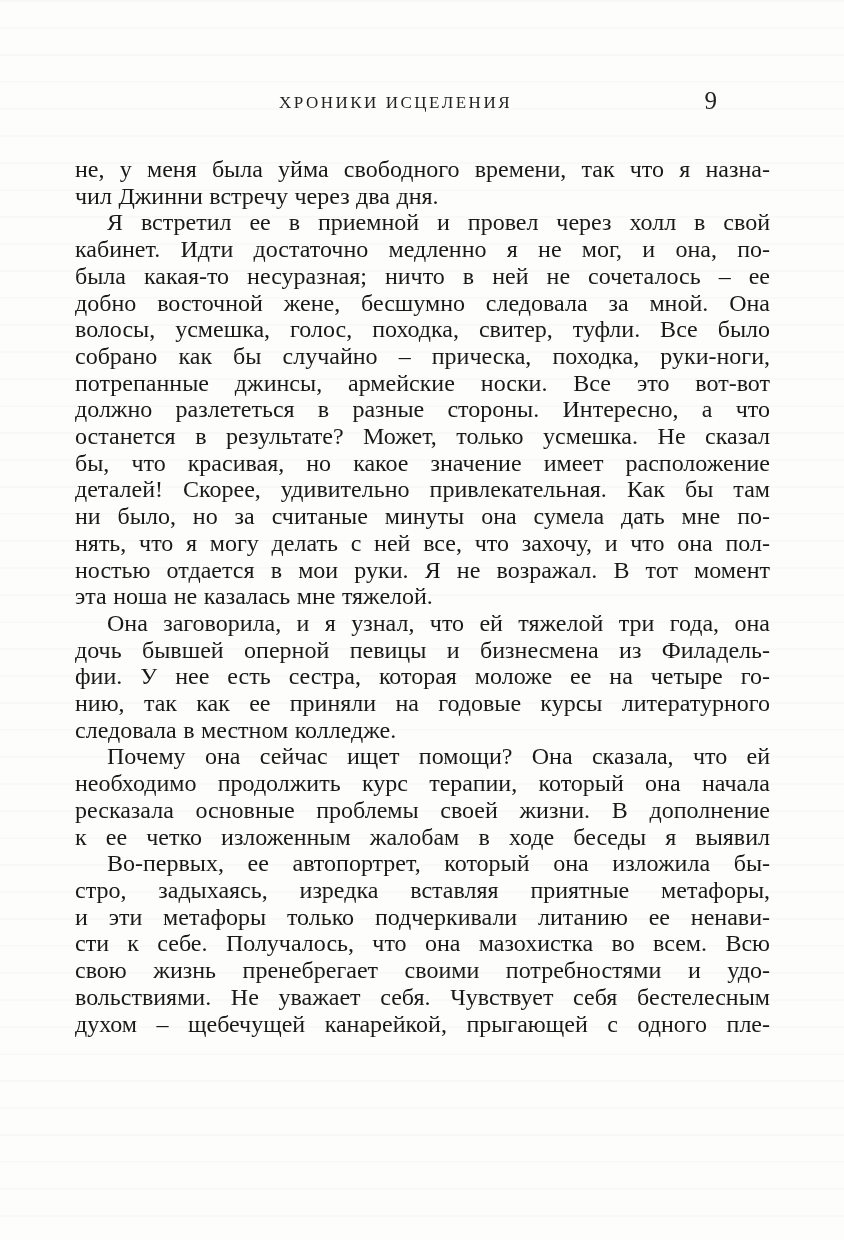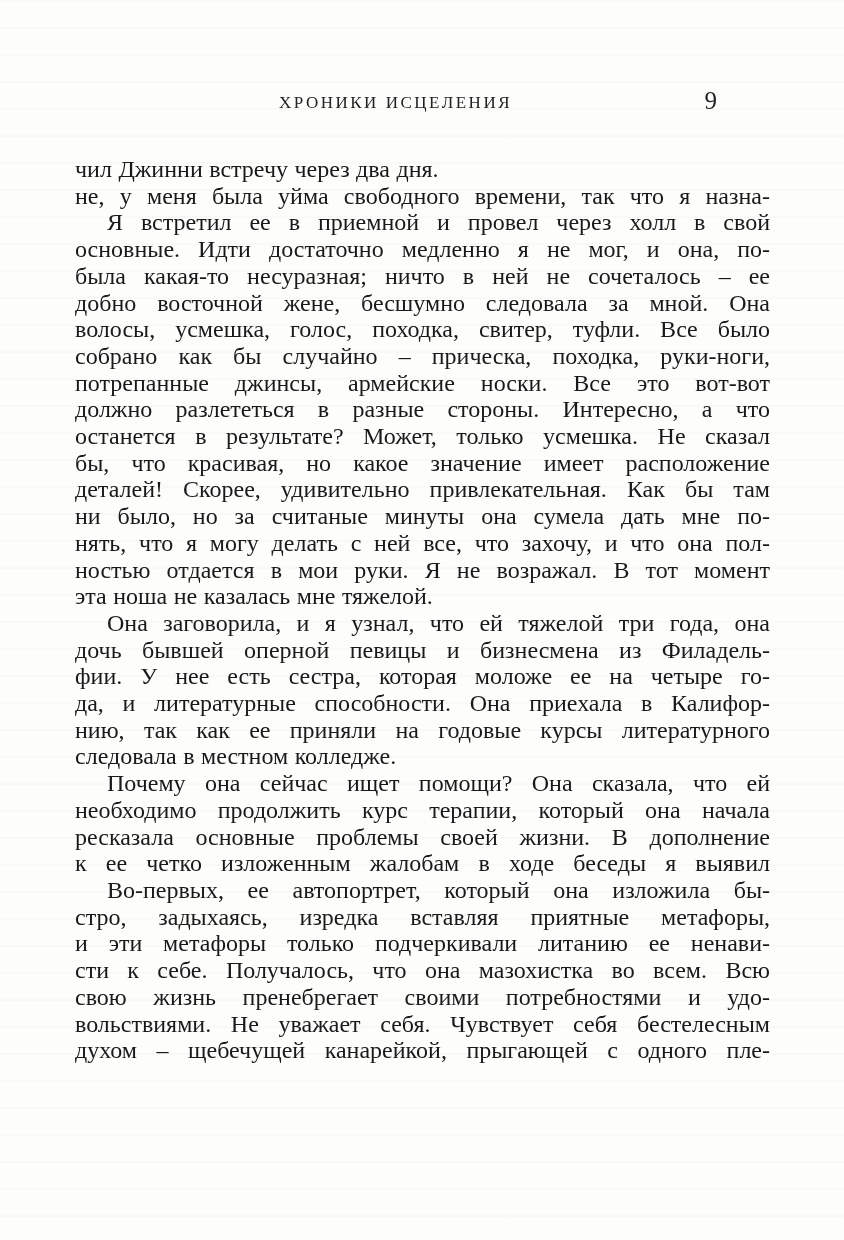--- a/index.html
+++ b/index.html
@@ -77,41 +77,40 @@
 <body>
 
 <div class="page">
 
   <div class="header">
     <div class="running-title">ХРОНИКИ ИСЦЕЛЕНИЯ</div>
     <div class="page-number">9</div>
   </div>
 
   <div class="body-text">
+      <div class="line">не, у меня была уйма свободного времени, так что я назна-</div>
       <div class="line endline">чил Джинни встречу через два дня.</div>
-      <div class="line">не, у меня была уйма свободного времени, так что я назна-</div>
       <div class="line indent">Я встретил ее в приемной и провел через холл в свой</div>
-      <div class="line">основные. Идти достаточно медленно я не мог, и она, по-</div>
+      <div class="line">кабинет. Идти достаточно медленно я не мог, и она, по-</div>
       <div class="line">была какая-то несуразная; ничто в ней не сочеталось – ее</div>
       <div class="line">добно восточной жене, бесшумно следовала за мной. Она</div>
       <div class="line">волосы, усмешка, голос, походка, свитер, туфли. Все было</div>
       <div class="line">собрано как бы случайно – прическа, походка, руки-ноги,</div>
       <div class="line">потрепанные джинсы, армейские носки. Все это вот-вот</div>
       <div class="line">должно разлететься в разные стороны. Интересно, а что</div>
       <div class="line">останется в результате? Может, только усмешка. Не сказал</div>
       <div class="line">бы, что красивая, но какое значение имеет расположение</div>
       <div class="line">деталей! Скорее, удивительно привлекательная. Как бы там</div>
       <div class="line">ни было, но за считаные минуты она сумела дать мне по-</div>
       <div class="line">нять, что я могу делать с ней все, что захочу, и что она пол-</div>
       <div class="line">ностью отдается в мои руки. Я не возражал. В тот момент</div>
       <div class="line endline">эта ноша не казалась мне тяжелой.</div>
       <div class="line indent">Она заговорила, и я узнал, что ей тяжелой три года, она</div>
       <div class="line">дочь бывшей оперной певицы и бизнесмена из Филадель-</div>
       <div class="line">фии. У нее есть сестра, которая моложе ее на четыре го-</div>
-      <div class="line">да, и литературные способности. Она приехала в Калифор-</div>
       <div class="line">нию, так как ее приняли на годовые курсы литературного</div>
       <div class="line endline">следовала в местном колледже.</div>
       <div class="line indent">Почему она сейчас ищет помощи? Она сказала, что ей</div>
       <div class="line">необходимо продолжить курс терапии, который она начала</div>
       <div class="line">ресказала основные проблемы своей жизни. В дополнение</div>
       <div class="line">к ее четко изложенным жалобам в ходе беседы я выявил</div>
       <div class="line indent">Во-первых, ее автопортрет, который она изложила бы-</div>
       <div class="line">стро, задыхаясь, изредка вставляя приятные метафоры,</div>
       <div class="line">и эти метафоры только подчеркивали литанию ее ненави-</div>
       <div class="line">сти к себе. Получалось, что она мазохистка во всем. Всю</div>

